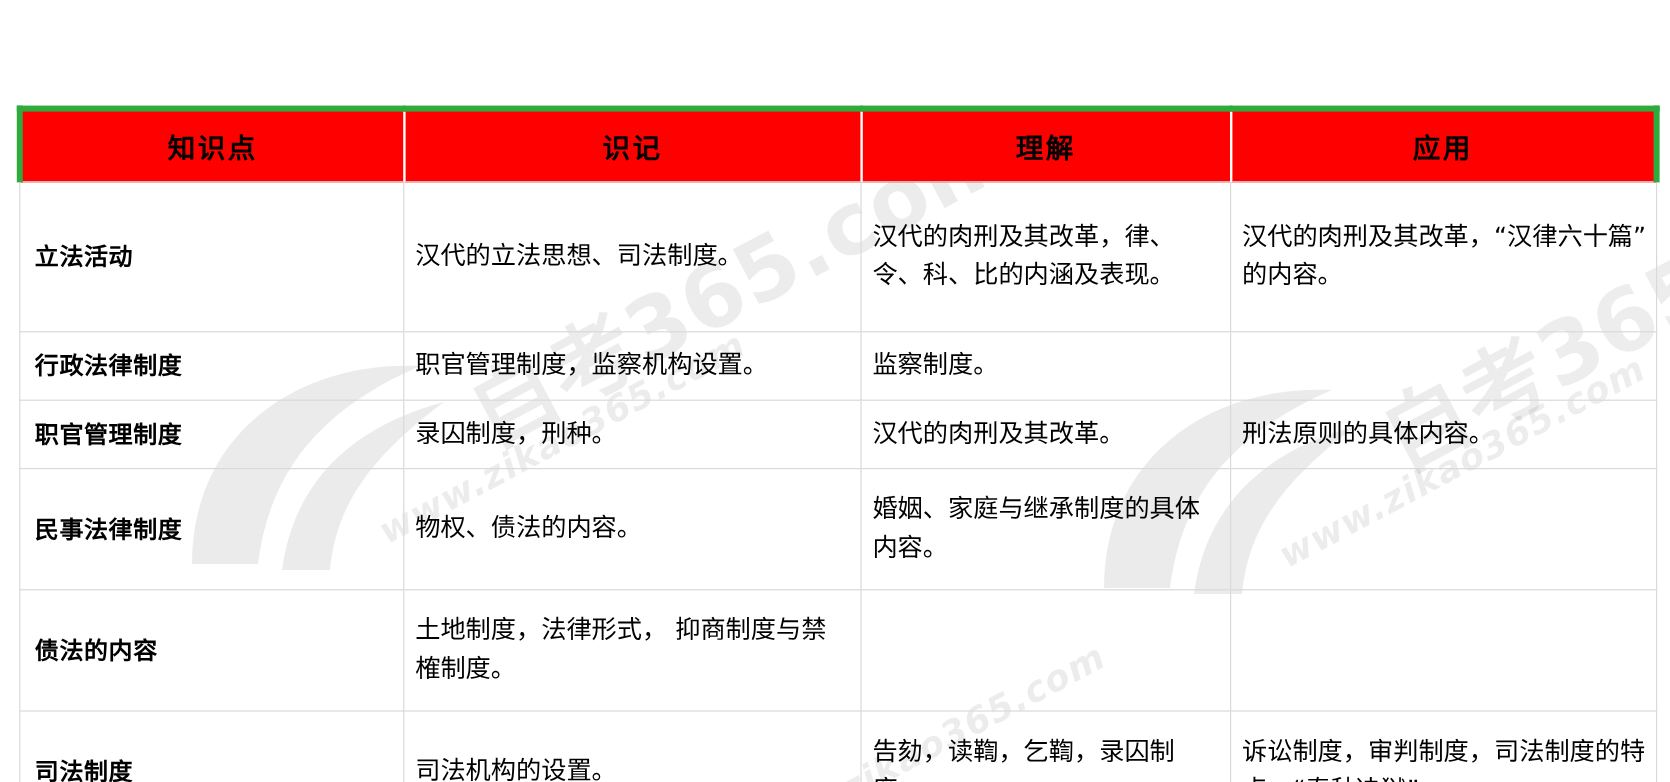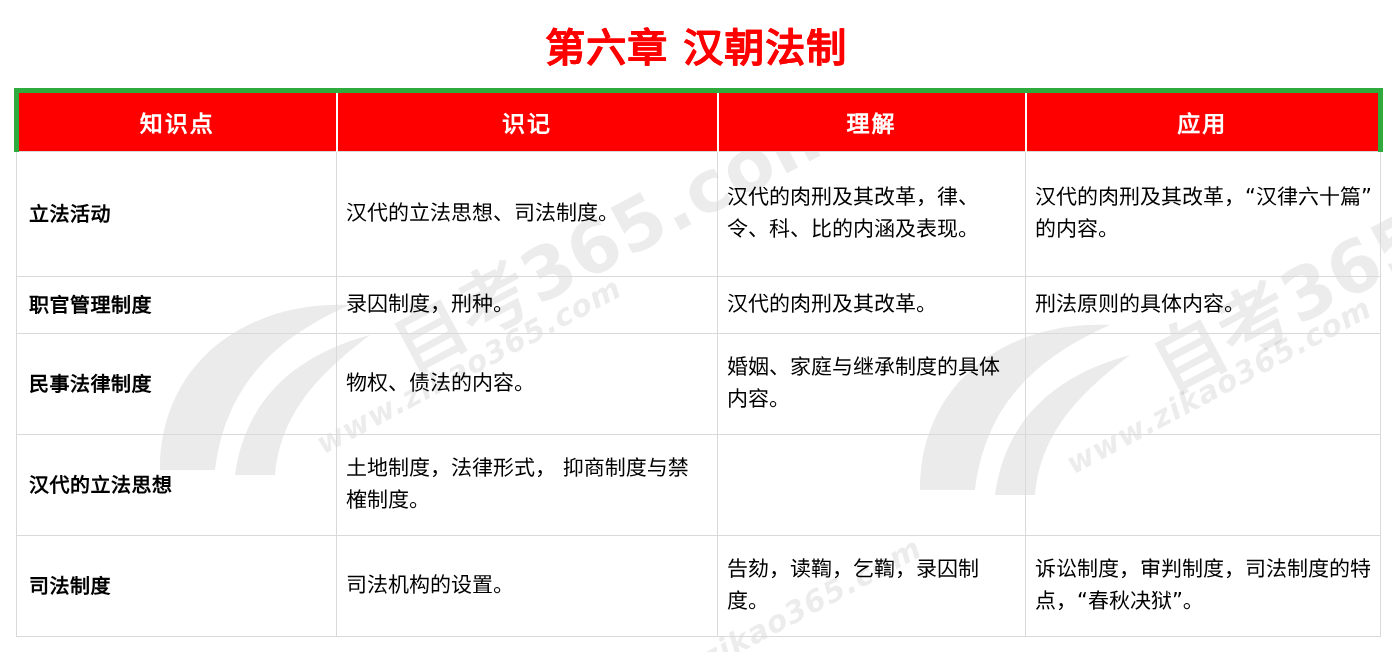--- a/index.html
+++ b/index.html
@@ -87,21 +87,21 @@
     z-index: 10;
     background: transparent;
   }
   #kb-table col.c1 { width: 320px; }
   #kb-table col.c2 { width: 381px; }
   #kb-table col.c3 { width: 308px; }
   #kb-table col.c4 { width: 355px; }
 
   #kb-table thead th {
     background: #ff0000;
-    color: #ffffff;
+    color: #000000;
     font-size: 23px;
     font-weight: bold;
     text-align: center;
     vertical-align: middle;
     height: 58px;
     padding: 0;
     border-right: 2px solid #ffffff;
     letter-spacing: 2px;
   }
   #kb-table thead th:last-child { border-right: none; }
@@ -150,23 +150,20 @@
     </svg>
 
     <div class="wm-text wm-big" style="left:370px; top:300px; transform: rotate(-28deg);">自考365.com</div>
     <div class="wm-text wm-big" style="left:1130px; top:320px; transform: rotate(-28deg);">自考365.com</div>
 
     <div class="wm-text wm-url" style="left:310px; top:430px; transform: rotate(-28deg);">www.zikao365.com</div>
     <div class="wm-text wm-url" style="left:1060px; top:450px; transform: rotate(-28deg);">www.zikao365.com</div>
     <div class="wm-text wm-url" style="left:610px; top:690px; transform: rotate(-28deg);">www.zikao365.com</div>
   </div>
 
-  <div id="title-bar">
-    <div id="title-text">第六章 汉朝法制</div>
-  </div>
 
   <table id="kb-table">
     <colgroup>
       <col class="c1">
         <col class="c2">
         <col class="c3">
         <col class="c4">
     </colgroup>
     <thead>
       <tr>
@@ -177,33 +174,39 @@
       </tr>
     </thead>
     <tbody>
       <tr class="r-tall">
         <td class="topic">立法活动</td>
         <td>汉代的立法思想、司法制度。</td>
         <td>汉代的肉刑及其改革，律、令、科、比的内涵及表现。</td>
         <td>汉代的肉刑及其改革，“汉律六十篇”的内容。</td>
       </tr>
       <tr class="r-short">
+        <td class="topic">行政法律制度</td>
+        <td>职官管理制度，监察机构设置。</td>
+        <td>监察制度。</td>
+        <td></td>
+      </tr>
+      <tr class="r-short">
         <td class="topic">职官管理制度</td>
         <td>录囚制度，刑种。</td>
         <td>汉代的肉刑及其改革。</td>
         <td>刑法原则的具体内容。</td>
       </tr>
       <tr class="r-mid">
         <td class="topic">民事法律制度</td>
         <td>物权、债法的内容。</td>
         <td>婚姻、家庭与继承制度的具体内容。</td>
         <td></td>
       </tr>
       <tr class="r-mid">
-        <td class="topic">汉代的立法思想</td>
+        <td class="topic">债法的内容</td>
         <td>土地制度，法律形式， 抑商制度与禁榷制度。</td>
         <td></td>
         <td></td>
       </tr>
       <tr class="r-mid">
         <td class="topic">司法制度</td>
         <td>司法机构的设置。</td>
         <td>告劾，读鞫，乞鞫，录囚制度。</td>
         <td>诉讼制度，审判制度，司法制度的特点，“春秋决狱”。</td>
       </tr>

